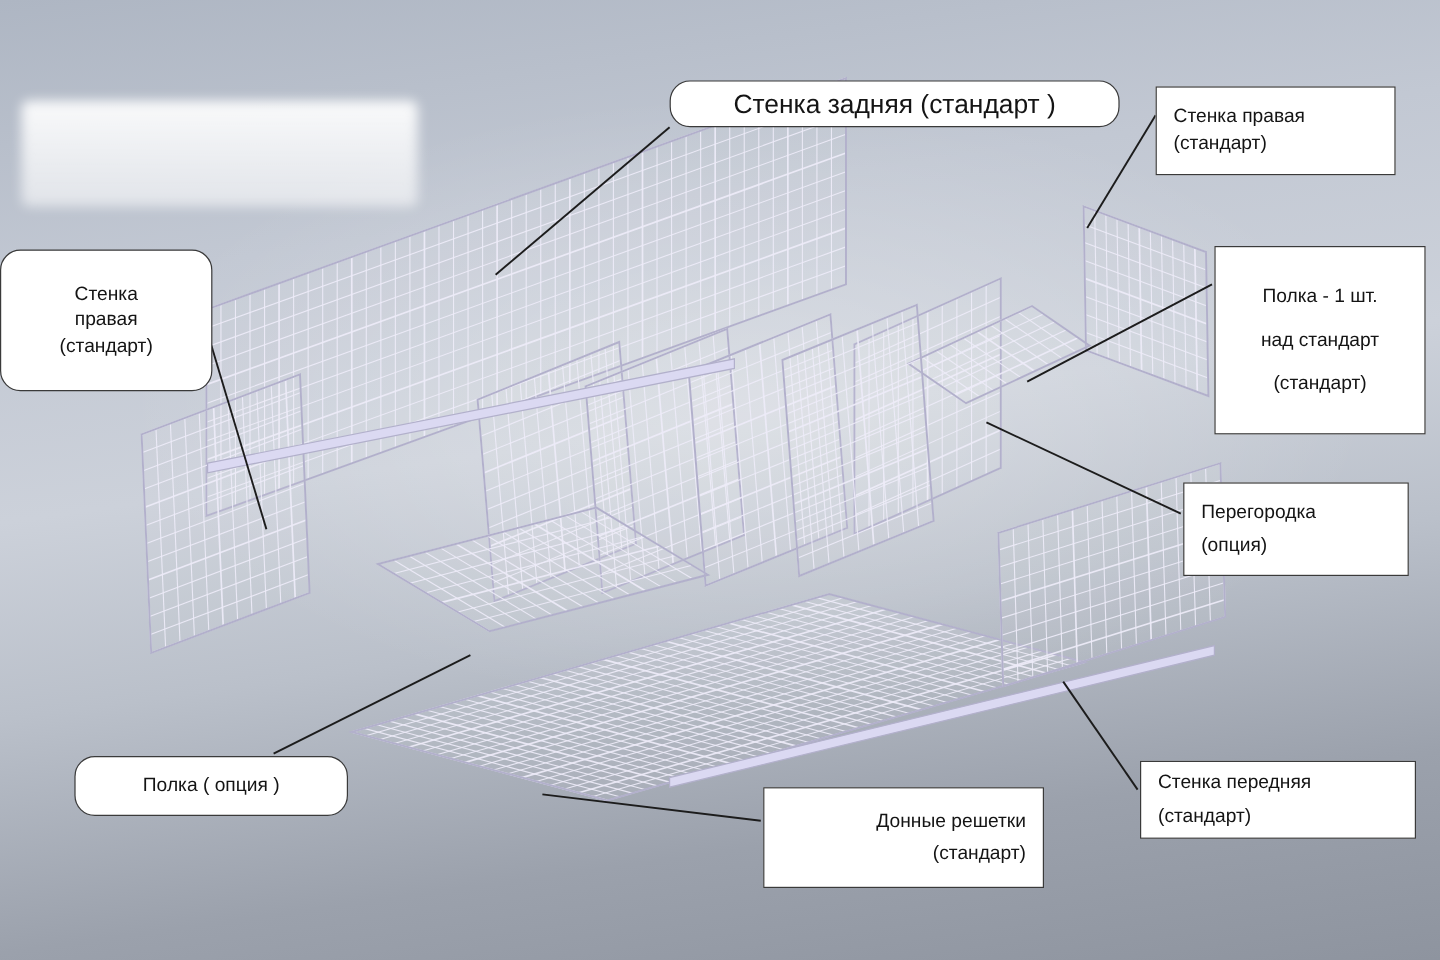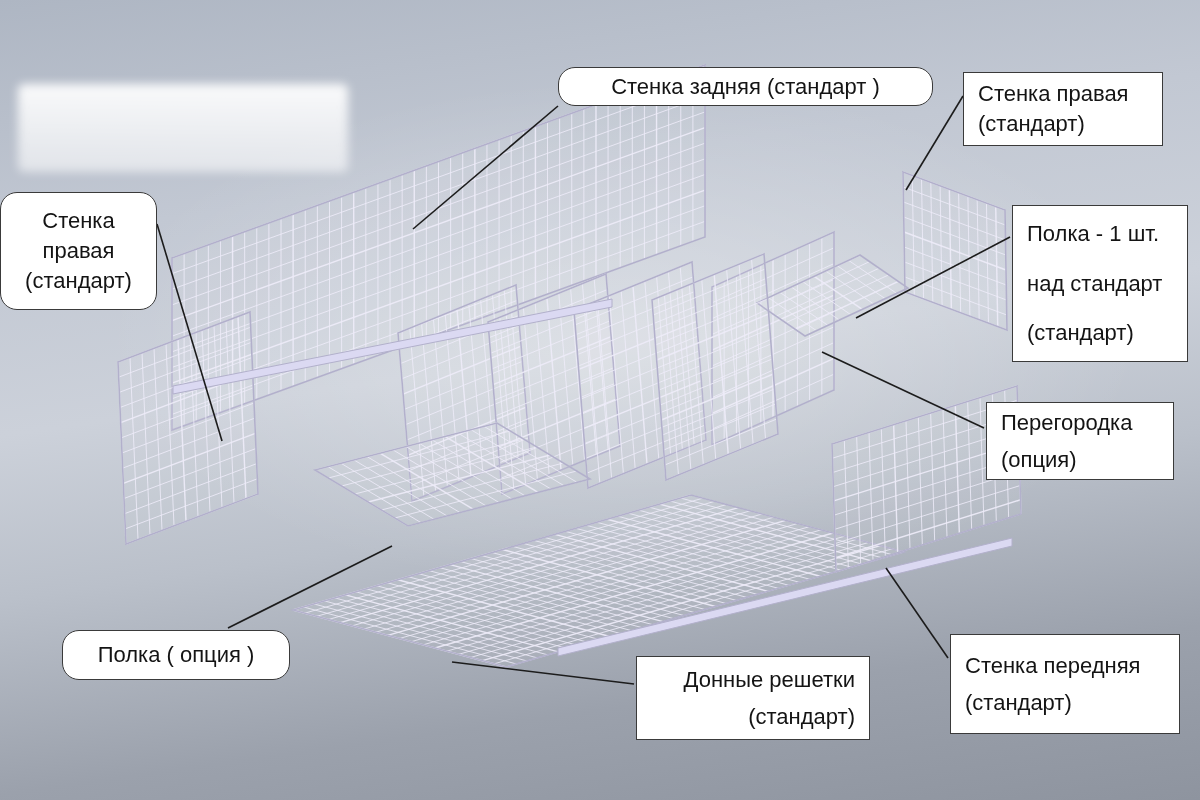--- a/index.html
+++ b/index.html
@@ -13,27 +13,27 @@
     background: radial-gradient(ellipse 62% 46% at 52% 42%, rgba(255,255,255,0.30), rgba(255,255,255,0) 70%);
   }
   #highlight-patch {
     position:absolute; left:18px; top:84px; width:330px; height:88px;
     background: linear-gradient(180deg, rgba(255,255,255,0.92), rgba(255,255,255,0.55));
     filter: blur(5px); border-radius:6px;
   }
   #diagram-svg { position:absolute; left:0; top:0; }
   .label {
     position:absolute; background:#ffffff; border:1.5px solid #3a3a3a;
-    color:#141414; font-size:22px; line-height:1.35;
+    color:#141414; font-size:16px; line-height:1.35;
     display:flex; flex-direction:column; justify-content:center;
     padding:4px 14px;
   }
   .label.center { align-items:center; text-align:right;border-radius:17px; }
   .label span { display:block; }
-  .label.wide-gap span { line-height:2.25; }
+  .label.wide-gap span { line-height:2.25;text-align:center; }
   .label.mid-gap span { line-height:1.7; }
 </style>
 </head>
 <body>
 
 <div id="stage">
 
   <div id="highlight-patch"></div>
 
   <svg id="diagram-svg" width="1200" height="800" viewBox="0 0 1200 800">
@@ -440,21 +440,21 @@
 
   <div class="label center" style="left:558px; top:67px; width:375px; height:39px; font-size:22px;">
     <span>Стенка задняя (стандарт )</span>
   </div>
 
   <div class="label" style="left:963px; top:72px; width:200px; height:74px;">
     <span>Стенка правая</span>
     <span>(стандарт)</span>
   </div>
 
-  <div class="label center" style="left:0px; top:192px; width:157px; height:118px;">
+  <div class="label center" style="left:0px; top:208px; width:177px; height:118px;">
     <span>Стенка</span>
     <span>правая</span>
     <span>(стандарт)</span>
   </div>
 
   <div class="label wide-gap" style="left:1012px; top:205px; width:176px; height:157px;">
     <span>Полка  - 1 шт.</span>
     <span>над стандарт</span>
     <span>(стандарт)</span>
   </div>
@@ -466,18 +466,18 @@
 
   <div class="label center" style="left:62px; top:630px; width:228px; height:50px;">
     <span>Полка ( опция )</span>
   </div>
 
   <div class="label mid-gap" style="left:636px; top:656px; width:234px; height:84px;align-items:flex-end;">
     <span>Донные решетки</span>
     <span>(стандарт)</span>
   </div>
 
-  <div class="label mid-gap" style="left:950px; top:634px; width:230px; height:100px;">
+  <div class="label mid-gap" style="left:950px; top:634px; width:230px; height:65px;">
     <span>Стенка передняя</span>
     <span>(стандарт)</span>
   </div>
 
 </div>
 
 </body></html>

